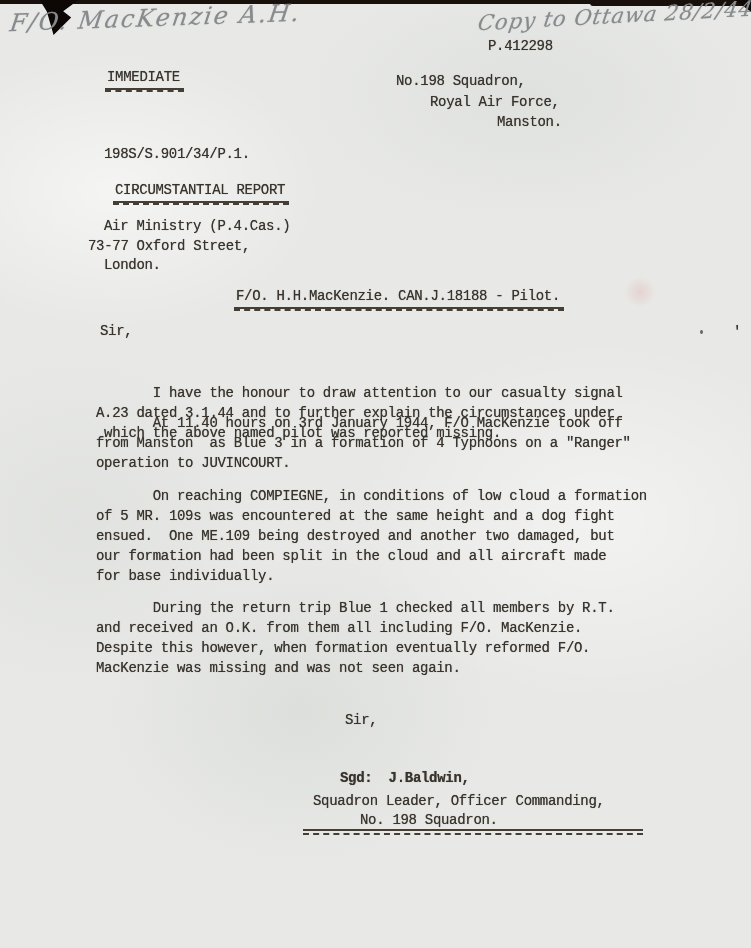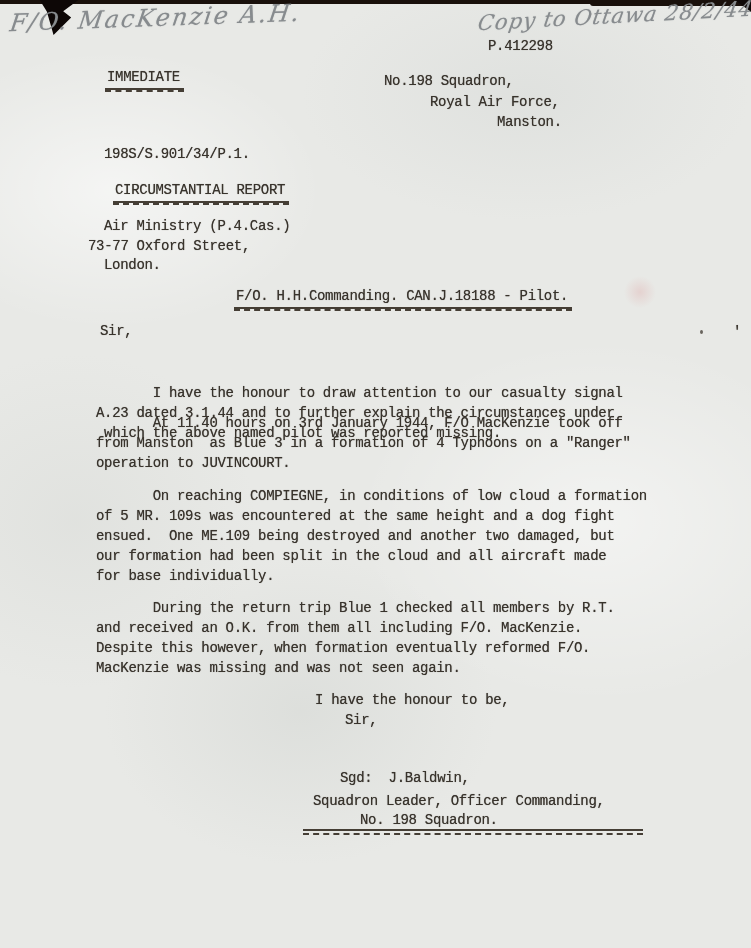--- a/index.html
+++ b/index.html
@@ -91,54 +91,53 @@
   <div class="photo-corner"></div>
   <div class="speck" style="left:700px; top:330px;"></div>
 
   <div class="hand hand-left">F/O. MacKenzie A.H.</div>
   <div class="hand hand-right">Copy to Ottawa 28/2/44</div>
 
   <div class="typed" style="left:488px; top:36px;">P.412298</div>
 
   <div class="typed" style="left:105px; top:67px;text-align:center;"><span class="u2">IMMEDIATE</span></div>
 
-  <div class="typed" style="left:384px; top:71px;">No.198 Squadron,</div>
+  <div class="typed" style="left:396px; top:71px;">No.198 Squadron,</div>
   <div class="typed" style="left:430px; top:92px;">Royal Air Force,</div>
   <div class="typed" style="left:462px; top:112px;margin-left:35px;">Manston.</div>
 
   <div class="typed" style="left:104px; top:144px;">198S/S.901/34/P.1.</div>
 
   <div class="typed" style="left:113px; top:180px;"><span class="u2">CIRCUMSTANTIAL REPORT</span></div>
 
   <div class="typed" style="left:104px; top:216px;">Air Ministry (P.4.Cas.)</div>
   <div class="typed" style="left:88px; top:236px;">73-77 Oxford Street,</div>
   <div class="typed" style="left:104px; top:255px;text-align:center;">London.</div>
 
-  <div class="typed" style="left:234px; top:286px;"><span class="u2">F/O. H.H.Commanding. CAN.J.18188 - Pilot.</span></div>
+  <div class="typed" style="left:234px; top:286px;"><span class="u2">F/O. H.H.MacKenzie. CAN.J.18188 - Pilot.</span></div>
 
   <div class="typed" style="left:100px; top:321px;">Sir,</div>
   <div class="typed" style="left:733px; top:322px;">'</div>
 
   <div class="typed" style="left:96px; top:344px;margin-top:39px;">       I have the honour to draw attention to our casualty signal
 A.23 dated 3.1.44 and to further explain the circumstances under
  which the above named pilot was reported missing.</div>
   <div class="typed" style="left:96px; top:413px;">       At 11.40 hours on 3rd January 1944, F/O MacKenzie took off
 from Manston  as Blue 3 in a formation of 4 Typhoons on a "Ranger"
 operation to JUVINCOURT.</div>
   <div class="typed" style="left:96px; top:486px;">       On reaching COMPIEGNE, in conditions of low cloud a formation
 of 5 MR. 109s was encountered at the same height and a dog fight
 ensued.  One ME.109 being destroyed and another two damaged, but
 our formation had been split in the cloud and all aircraft made
 for base individually.</div>
   <div class="typed" style="left:96px; top:598px;">       During the return trip Blue 1 checked all members by R.T.
 and received an O.K. from them all including F/O. MacKenzie.
 Despite this however, when formation eventually reformed F/O.
 MacKenzie was missing and was not seen again.</div>
 
-  <div class="typed" style="left:315px; top:690px;">I have the honour to be,</div>
   <div class="typed" style="left:345px; top:710px;">Sir,</div>
 
-  <div class="typed" style="left:340px; top:768px;">Sgd:  J.Baldwin,</div>
+  <div class="typed" style="left:340px; top:768px;font-weight:bold;">Sgd:  J.Baldwin,</div>
   <div class="typed" style="left:313px; top:791px;">Squadron Leader, Officer Commanding,</div>
   <div class="typed" style="left:360px; top:810px;">No. 198 Squadron.</div>
   <div class="rule2" style="left:303px; top:829px; width:340px;"></div>
 
 </div>
 
 </body></html>

